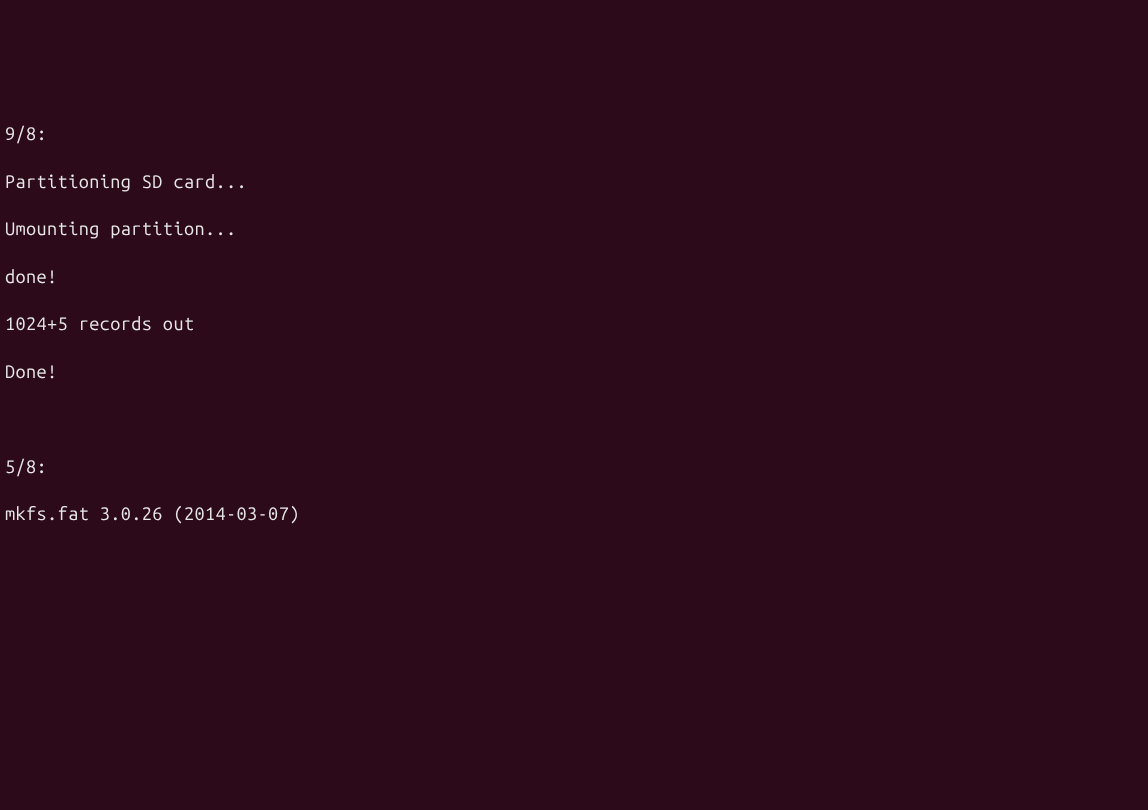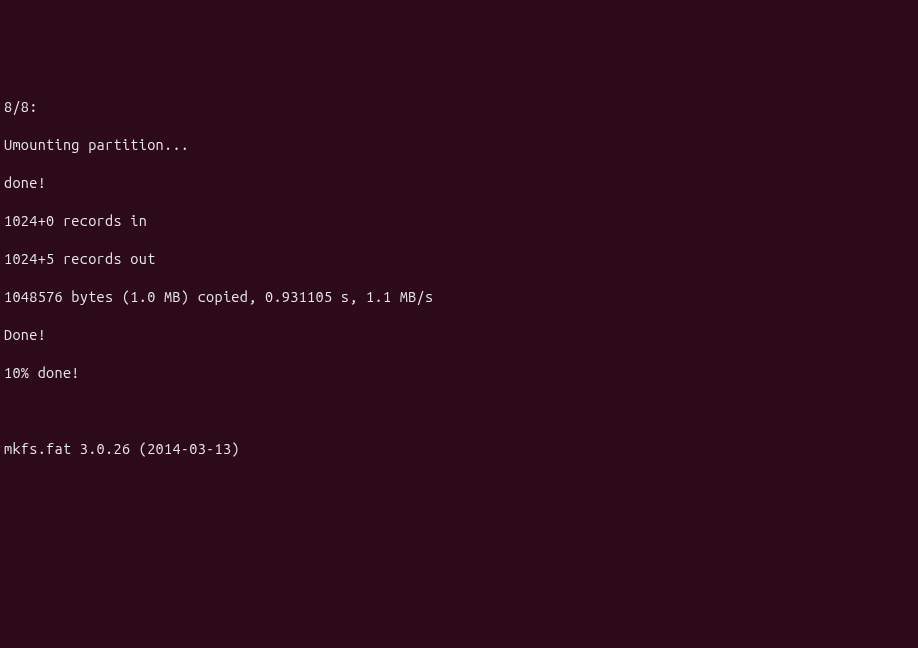--- a/index.html
+++ b/index.html
@@ -24,30 +24,29 @@
       display: block;
       min-height: 19px;
     }
   </style>
 </head>
 <body>
 
 
 
 <div>
-<span class="line">8/8:</span>
+<span class="line">9/8:</span>
+<span class="line">Partitioning SD card...</span>
 <span class="line">Umounting partition...</span>
 <span class="line">done!</span>
-<span class="line">1024+0 records in</span>
 <span class="line">1024+5 records out</span>
-<span class="line">1048576 bytes (1.0 MB) copied, 0.931105 s, 1.1 MB/s</span>
 <span class="line">Done!</span>
-<span class="line">10% done!</span>
 <span class="line"></span>
-<span class="line">mkfs.fat 3.0.26 (2014-03-13)</span>
+<span class="line">5/8:</span>
+<span class="line">mkfs.fat 3.0.26 (2014-03-07)</span>
 
 
 
 
 
 
 
 
 
 

